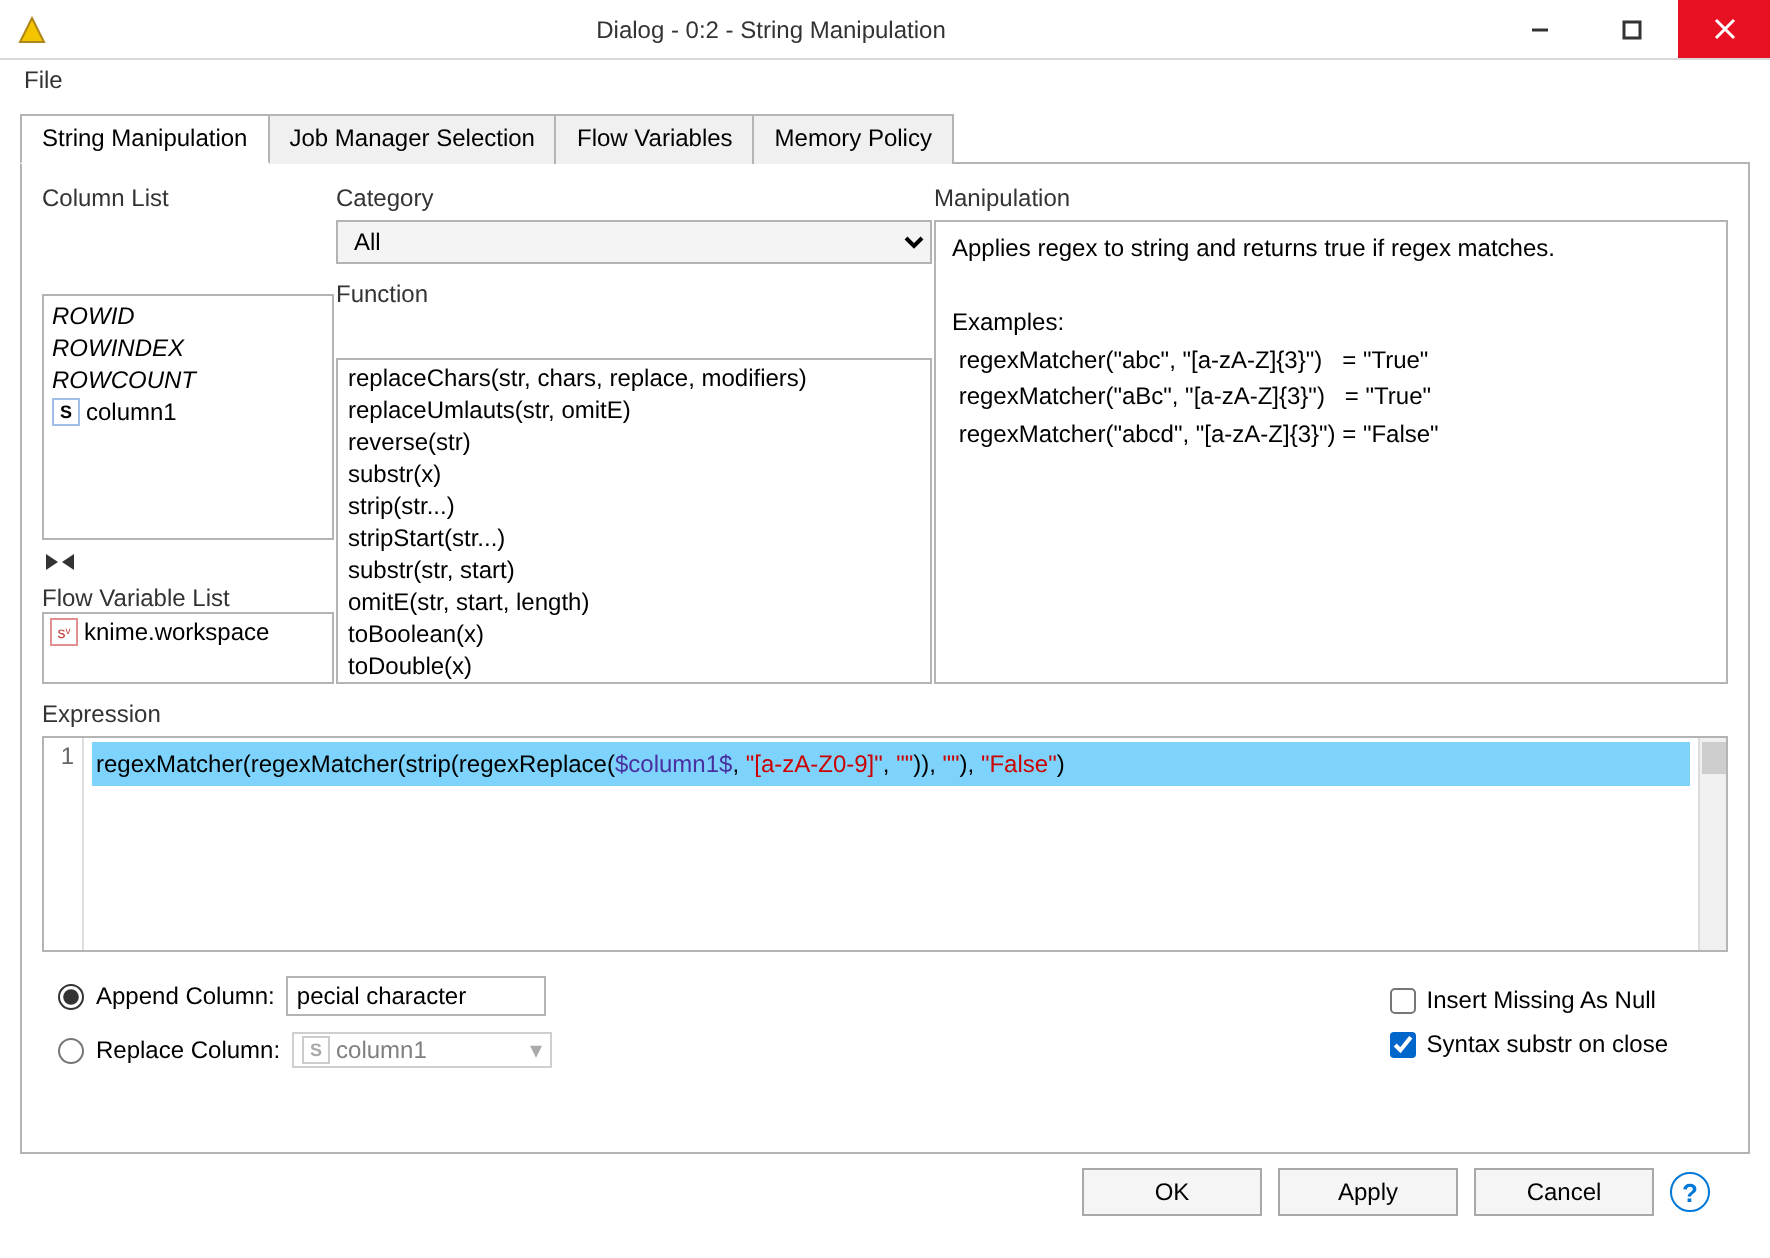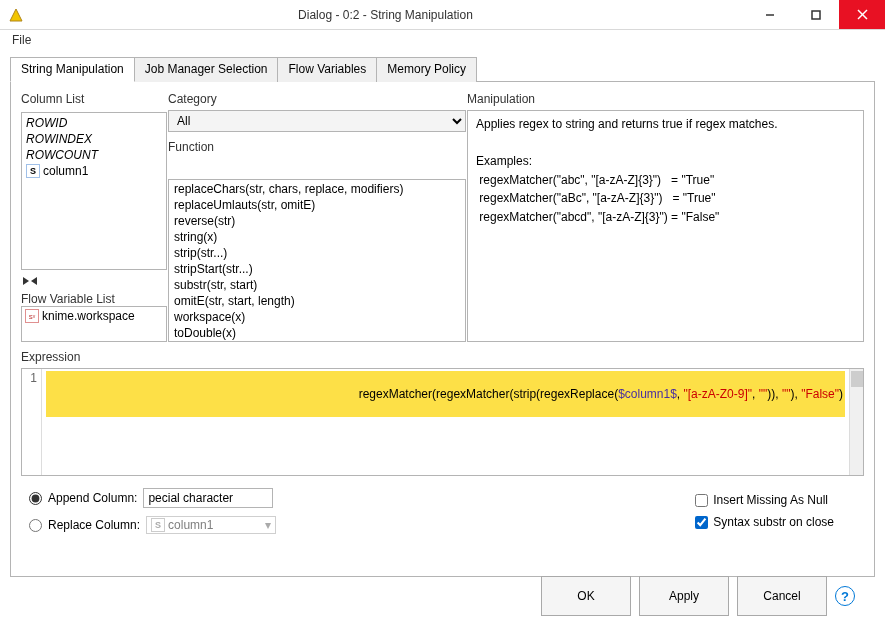--- a/index.html
+++ b/index.html
@@ -25,60 +25,60 @@
 .tab-pane { flex:1; border:1px solid #b4b4b4; border-top:none; padding:10px; display:flex; flex-direction:column; gap:8px; }
 
 .upper-row { display:flex; gap:1px; height:250px; }
 .left-col { width:146px; display:flex; flex-direction:column; gap:6px; }
 .mid-col { width:298px; display:flex; flex-direction:column; gap:4px; }
 .right-col { flex:1; display:flex; flex-direction:column; gap:4px; }
 
 .label { font-size:12px; color:#333; }
 
 .column-list, .flow-var-list { border:1px solid #b4b4b4; background:#fff; overflow:auto; }
-.column-list { flex:1; padding:2px; }
+.column-list { flex:1; padding:2px;margin-top:35px; }
 .arrows-row { height:10px; display:flex; align-items:center; padding:0 2px; }
 .flow-var-section { display:flex; flex-direction:column; }
 .flow-var-list { height:36px; padding:1px; }
 
 .col-item { padding:1px 2px; font-style:italic; }
 .col-item.normal { font-style:normal; display:flex; align-items:center; gap:3px; }
 .s-icon { width:14px; height:14px; border:1px solid #a0c0e8; display:inline-flex; align-items:center; justify-content:center; font-size:9px; font-weight:bold; background:#fff;}
 .sv-icon { width:14px; height:14px; border:1px solid #e09090; display:inline-flex; align-items:center; justify-content:center; font-size:8px; background:#fff; color:#c04040;}
 
 select.category { width:100%; border:1px solid #b4b4b4; background:#f4f4f4; padding:2px 4px; font-size:12px; }
 
 .function-list { flex:1; border:1px solid #b4b4b4; background:#fff; overflow-y:scroll; padding:1px; position:relative;margin-top:21px; }
 .fn-item { padding:1px 4px; font-size:12px; white-space:nowrap; }
 
 .desc-box { flex:1; border:1px solid #b4b4b4; background:#fff; padding:4px 8px; overflow-y:scroll; font-size:12px; line-height:1.55; }
 
 .expression-section { display:flex; flex-direction:column; gap:4px; }
 .expr-box { border:1px solid #b4b4b4; height:108px; display:flex; background:#fff; position:relative; }
 .gutter { width:20px; border-right:1px solid #ddd; background:#fff; padding-top:2px; text-align:right; padding-right:4px; font-size:12px; color:#666; font-family:Consolas,monospace;}
 .code-area { flex:1; padding:2px 4px; font-family:Consolas,Menlo,monospace; font-size:12px; white-space:pre; overflow:auto; }
-.hl-line { background:#fde047; display:inline-block; width:100%; padding:16px 2px;text-align:right; }
+.hl-line { background:#7dd3fc; display:inline-block; width:100%; padding:4px 2px; }
 .kw-fn { color:#000; }
 .kw-var { color:#4a2fa0; }
 .kw-str { color:#cc0000; }
 .expr-scroll { width:14px; background:#f0f0f0; border-left:1px solid #dcdcdc; display:flex; flex-direction:column; align-items:center;}
 .expr-thumb { width:12px; height:16px; background:#cdcdcd; margin-top:2px; }
 
 .options-row { display:flex; align-items:center; padding: 4px 0; gap:10px; }
 .radios-col { padding-left:8px; display:flex; flex-direction:column; gap:8px; }
 .radio-row { display:flex; align-items:center; gap:6px; }
 .radio-row input[type=radio]{ accent-color:#333; }
 .radio-row input[type=text]{ width:130px; border:1px solid #b4b4b4; padding:2px 4px; font-size:12px; }
 .radio-row .disabled-select { width:130px; border:1px solid #cfcfcf; padding:1px 4px; color:#808080; display:flex; align-items:center; gap:3px; background:#fff;}
 .checks-col { margin-left:auto; margin-right:30px; display:flex; flex-direction:column; gap:8px; }
 .check-row { display:flex; align-items:center; gap:5px; }
 .check-row input[type=checkbox]{ accent-color:#0066cc; }
 
 .footer { height:46px; border-top:0; display:flex; align-items:center; justify-content:flex-end; gap:8px; padding: 0 20px 8px 0;}
-.btn { width:90px; height:40px; border:1px solid #a9a9a9; background:#f5f5f5; font-size:12px; text-align:center; }
+.btn { width:90px; height:24px; border:1px solid #a9a9a9; background:#f5f5f5; font-size:12px; text-align:center; }
 .help-icon { width:20px; height:20px; border:1.5px solid #0078d7; border-radius:50%; color:#0078d7; display:flex;align-items:center;justify-content:center; font-weight:bold; font-size:13px;}
 </style>
 </head>
 <body>
 
 <div class="titlebar">
   <div class="app-icon">
     <svg width="14" height="14" viewBox="0 0 14 14">
         <polygon points="7,1 13,13 1,13" fill="#f2c500" stroke="#b0851a" stroke-width="1"></polygon>
       </svg>
@@ -152,26 +152,26 @@
       <div class="mid-col">
         <div class="label">Category</div>
         <select class="category">
           <option>All</option>
         </select>
         <div class="label" style="margin-top:4px">Function</div>
         <div class="function-list">
           <div class="fn-item">replaceChars(str, chars, replace, modifiers)</div>
           <div class="fn-item">replaceUmlauts(str, omitE)</div>
           <div class="fn-item">reverse(str)</div>
-          <div class="fn-item">string(x)</div>
+          <div class="fn-item">substr(x)</div>
           <div class="fn-item">strip(str...)</div>
           <div class="fn-item">stripStart(str...)</div>
           <div class="fn-item">substr(str, start)</div>
           <div class="fn-item">omitE(str, start, length)</div>
-          <div class="fn-item">workspace(x)</div>
+          <div class="fn-item">toBoolean(x)</div>
           <div class="fn-item">toDouble(x)</div>
         </div>
       </div>
 
       <div class="right-col">
         <div class="label">Manipulation</div>
         <div class="desc-box">
           <div>Applies regex to string and returns true if regex matches.</div>
           <br>
           <div>Examples:</div>

